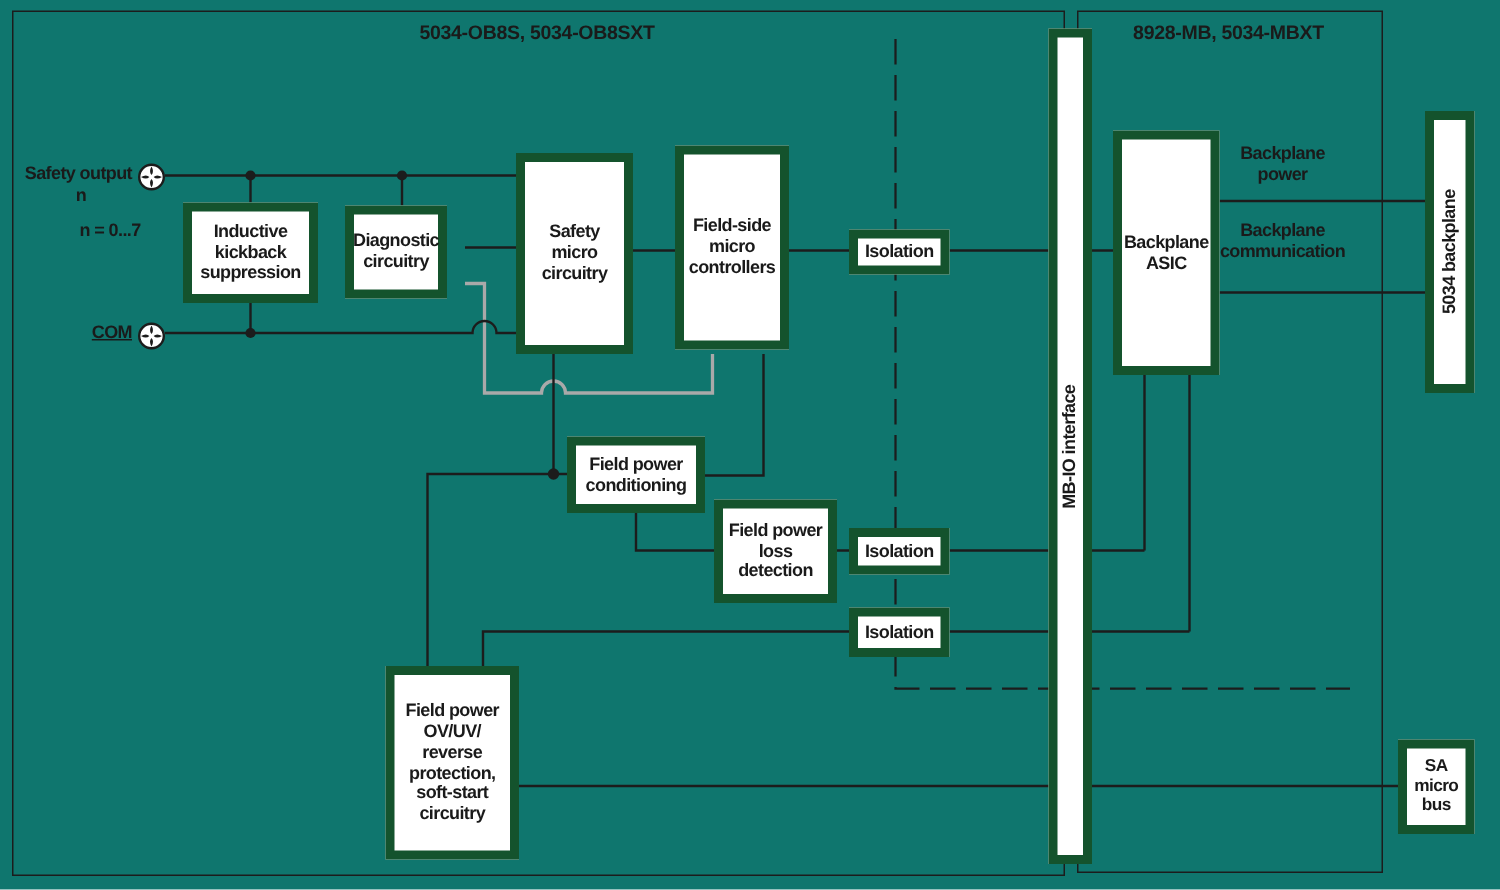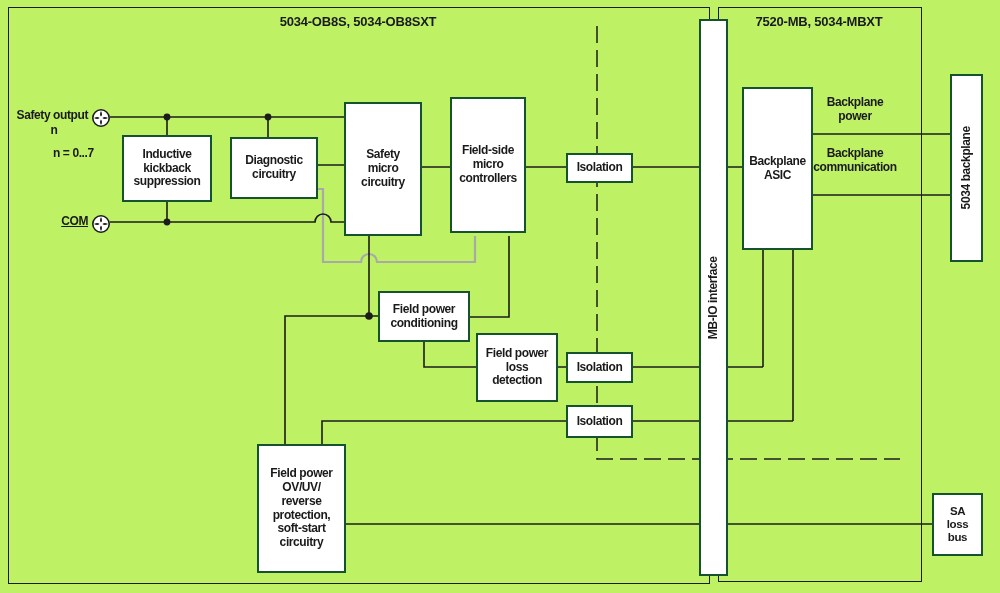--- a/index.html
+++ b/index.html
@@ -1,25 +1,25 @@
 <!DOCTYPE html>
 <html><head>
 <meta charset="utf-8">
 <style>
   html,body{margin:0;padding:0;background:#ffffff;}
   #stage{
-    position:relative;width:1000px;height:593px;background:#bef264;overflow:hidden;
+    position:relative;width:1000px;height:593px;background:#0f766e;overflow:hidden;
     font-family:"Liberation Sans",sans-serif;color:#1a1a1a;
     font-weight:700;font-size:12px;letter-spacing:-0.4px;line-height:1.14;
   }
   .frame{position:absolute;border:1.5px solid #1c1c1c;background:transparent;z-index:1;}
   .hdr{position:absolute;text-align:center;font-size:13px;letter-spacing:-0.2px;z-index:3;}
   svg.wires{position:absolute;left:0;top:0;z-index:2;}
   .blk{
-    position:absolute;background:#ffffff;border:2px solid #14532d;z-index:3;
+    position:absolute;background:#ffffff;border:6px solid #14532d;z-index:3;
     display:flex;align-items:center;justify-content:center;text-align:center;
     white-space:pre-line;box-sizing:border-box;
   }
   .vert span{transform:rotate(-90deg);white-space:nowrap;display:block;}
   .lbl{position:absolute;z-index:3;white-space:pre-line;}
   .r{text-align:right;}
   .c{text-align:center;}
   .term{position:absolute;z-index:3;width:20px;height:20px;}
 </style>
 </head>
@@ -53,21 +53,21 @@
 
     <path d="M346,524 H932" fill="none" stroke="#1c1c1c" stroke-width="1.6"></path>
 
     <circle cx="167" cy="117" r="3.4" fill="#1c1c1c"></circle>
     <circle cx="268" cy="117" r="3.4" fill="#1c1c1c"></circle>
     <circle cx="167" cy="222" r="3.4" fill="#1c1c1c"></circle>
     <circle cx="369" cy="316" r="3.8" fill="#1c1c1c"></circle>
   </svg>
 
   <div class="hdr" style="left:108px;top:15px;width:500px;">5034-OB8S, 5034-OB8SXT</div>
-  <div class="hdr" style="left:718px;top:15px;width:202px;">7520-MB, 5034-MBXT</div>
+  <div class="hdr" style="left:718px;top:15px;width:202px;">8928-MB, 5034-MBXT</div>
 
   <div class="lbl r" style="left:14px;top:109px;width:74px;">Safety output</div>
   <div class="lbl c" style="left:44px;top:124px;width:20px;">n</div>
   <div class="lbl" style="left:29px;top:147px;width:60px;margin-left:24px;">n = 0...7</div>
   <div class="lbl r" style="left:48px;top:215px;width:40px;text-decoration:underline;">COM</div>
 
   <svg class="term" viewBox="-10 -10 20 20" style="left:91px;top:108px;">
     <circle cx="0" cy="0" r="8.2" fill="#ffffff" stroke="#1c1c1c" stroke-width="1.6"></circle>
     <g fill="#1c1c1c">
       <path d="M0,-7 Q2,-3.5 0,-1.4 Q-2,-3.5 0,-7 Z"></path>
@@ -82,21 +82,21 @@
       <path d="M0,-7 Q2,-3.5 0,-1.4 Q-2,-3.5 0,-7 Z"></path>
       <path d="M0,-7 Q2,-3.5 0,-1.4 Q-2,-3.5 0,-7 Z" transform="rotate(90)"></path>
       <path d="M0,-7 Q2,-3.5 0,-1.4 Q-2,-3.5 0,-7 Z" transform="rotate(180)"></path>
       <path d="M0,-7 Q2,-3.5 0,-1.4 Q-2,-3.5 0,-7 Z" transform="rotate(270)"></path>
     </g>
   </svg>
 
   <div class="blk" style="left:122px;top:135px;width:90px;height:67px;">Inductive
 kickback
 suppression</div>
-  <div class="blk" style="left:230px;top:137px;width:88px;height:62px;">Diagnostic
+  <div class="blk" style="left:230px;top:137px;width:68px;height:62px;">Diagnostic
 circuitry</div>
   <div class="blk" style="left:344px;top:102px;width:78px;height:134px;">Safety
 micro
 circuitry</div>
   <div class="blk" style="left:450px;top:97px;width:76px;height:136px;">Field-side
 micro
 controllers</div>
   <div class="blk" style="left:566px;top:153px;width:67px;height:30px;">Isolation</div>
   <div class="blk" style="left:378px;top:291px;width:92px;height:51px;">Field power
 conditioning</div>
@@ -121,16 +121,16 @@
   <div class="lbl c" style="left:810px;top:96px;width:90px;">Backplane
 power</div>
   <div class="lbl c" style="left:800px;top:147px;width:110px;">Backplane
 communication</div>
 
   <div class="blk vert" style="left:950px;top:74px;width:33px;height:188px;">
     <span>5034 backplane</span>
   </div>
 
   <div class="blk" style="left:932px;top:493px;width:51px;height:63px;font-size:11.5px;">SA
-loss
+micro
 bus</div>
 
 </div>
 
 </body></html>

